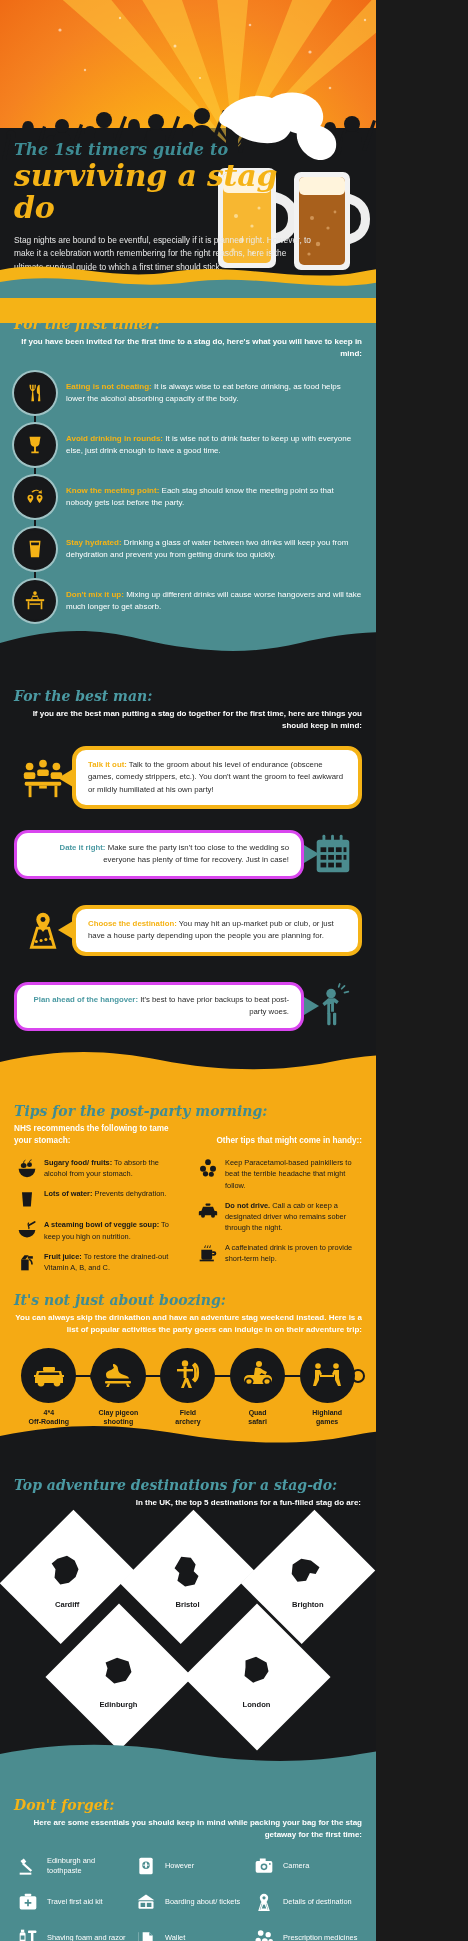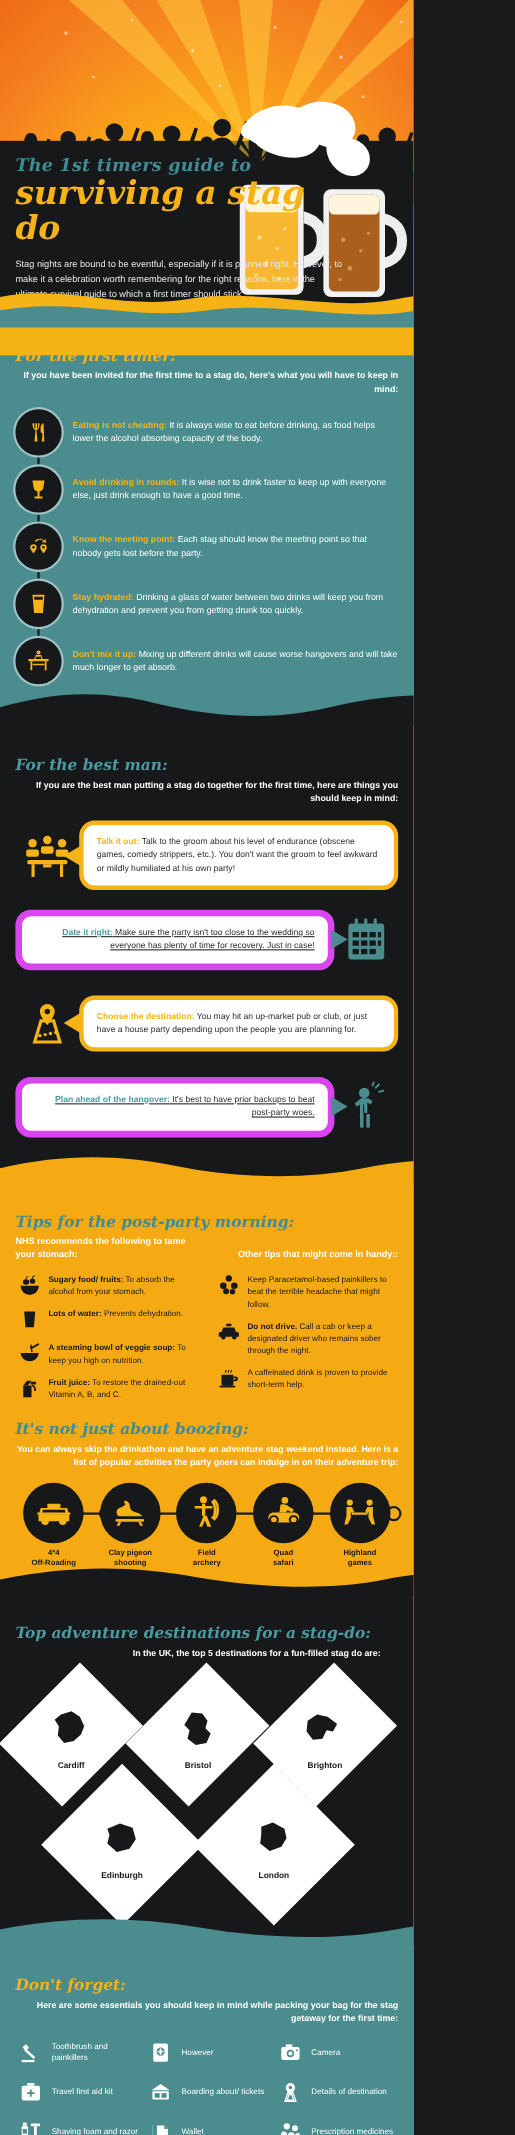--- a/index.html
+++ b/index.html
@@ -6,21 +6,21 @@
   html, body {
     width: 468px;
     background: #1a1a1a;
     font-family: "Liberation Sans", sans-serif;
   }
   .page {
     position: relative;
     width: 376px;
     height: 1941px;
     overflow: hidden;
-    background: #f9a8d4;
+    background: #ffffff;
   }
 
   
   .hero {
     position: relative;
     height: 298px;
     background: #17181a;
     overflow: hidden;
   }
   .sunburst {
@@ -147,21 +147,21 @@
     position: relative;
     background: #ffffff;
     border-radius: 14px;
     padding: 9px 12px;
     font-size: 7.8px;
     line-height: 1.6;
     color: #2b2b2b;
     flex: 1;
   }
   .bubble.y { border: 4px solid #f5b316; }
-  .bubble.t { border: 6px solid #d946ef; text-decoration: underline; }
+  .bubble.t { border: 3px solid #d946ef; }
   .bubble b.y { color: #f5b316; }
   .bubble b.t { color: #4b9aa3; }
   .bubble.tail-left::after,
   .bubble.tail-right::after {
     content: "";
     position: absolute;
     top: 50%; margin-top: -9px;
     width: 0; height: 0;
     border-top: 9px solid transparent;
     border-bottom: 9px solid transparent;
@@ -211,21 +211,21 @@
   .act-label { margin-top: 5px; font-size: 7px; line-height: 1.35; color: #17181a; font-weight: bold; }
   .act-dot {
     position: absolute; z-index: 2; top: 21px;
     width: 14px; height: 14px; border-radius: 50%;
     background: #f5aa14; border: 2px solid #17181a;
   }
 
   
   .sec-dest {
     position: relative; background: #17181a;
-    padding: 28px 30px 30px 14px;
+    padding: 28px 15px 30px 14px;
   }
   .diamond-grid { margin-top: 6px; }
   .dia-row { display: flex; justify-content: center; }
   .dia-row.r1 { gap: 14px; }
   .dia-row.r2 { gap: 14px; margin-top: -24px; }
   .dia {
     width: 124px; height: 124px;
     position: relative;
   }
   .dia-shape {
@@ -821,21 +821,21 @@
 
     <div class="pack-grid">
       <div class="pack-item">
         <div class="pack-ico">
           <svg viewBox="0 0 24 24">
               <path d="M3 6l4-3 3 4-4 3z"></path>
               <path d="M7 8l10 9-2 2-10-9z"></path>
               <rect x="2" y="20" width="14" height="2.4"></rect>
             </svg>
         </div>
-        <div class="pack-label">Toothbrush and painkillers</div>
+        <div class="pack-label">Edinburgh and toothpaste</div>
       </div>
       <div class="pack-item">
         <div class="pack-ico">
           <svg viewBox="0 0 24 24">
               <rect x="4" y="2" width="16" height="20" rx="2"></rect>
               <circle cx="12" cy="11" r="4.5" fill="#4b8c8f"></circle>
               <path d="M12 7c2 2 2 6 0 8-2-2-2-6 0-8z"></path>
               <path d="M8 11h8" stroke="#fff" stroke-width="1"></path>
             </svg>
         </div>

